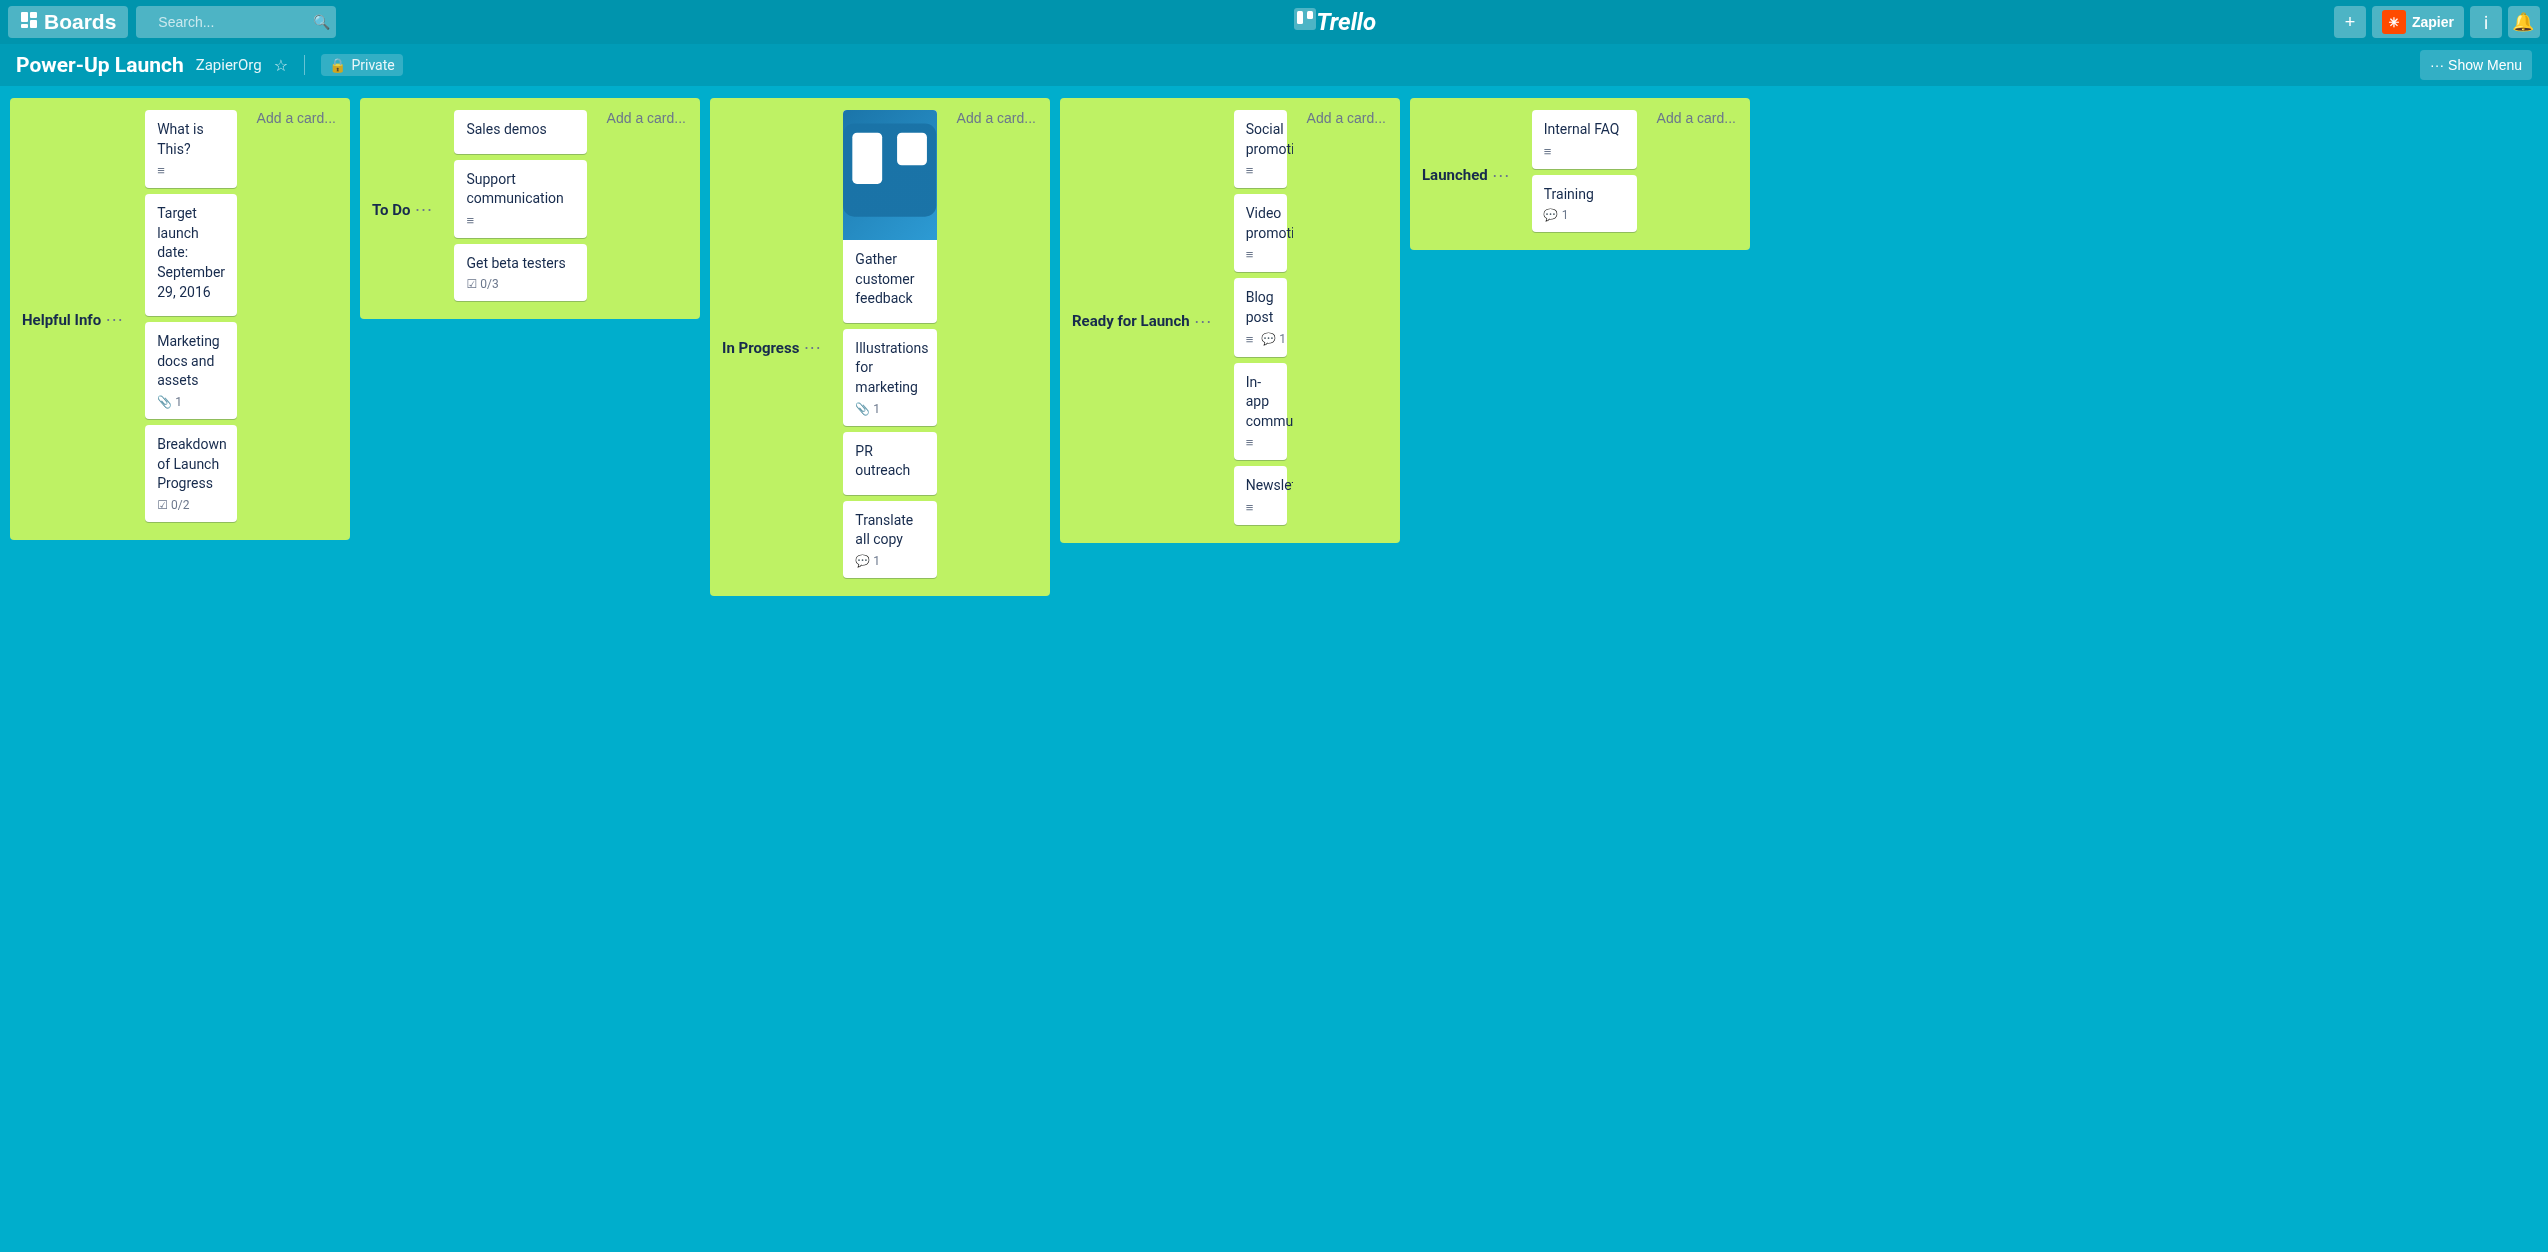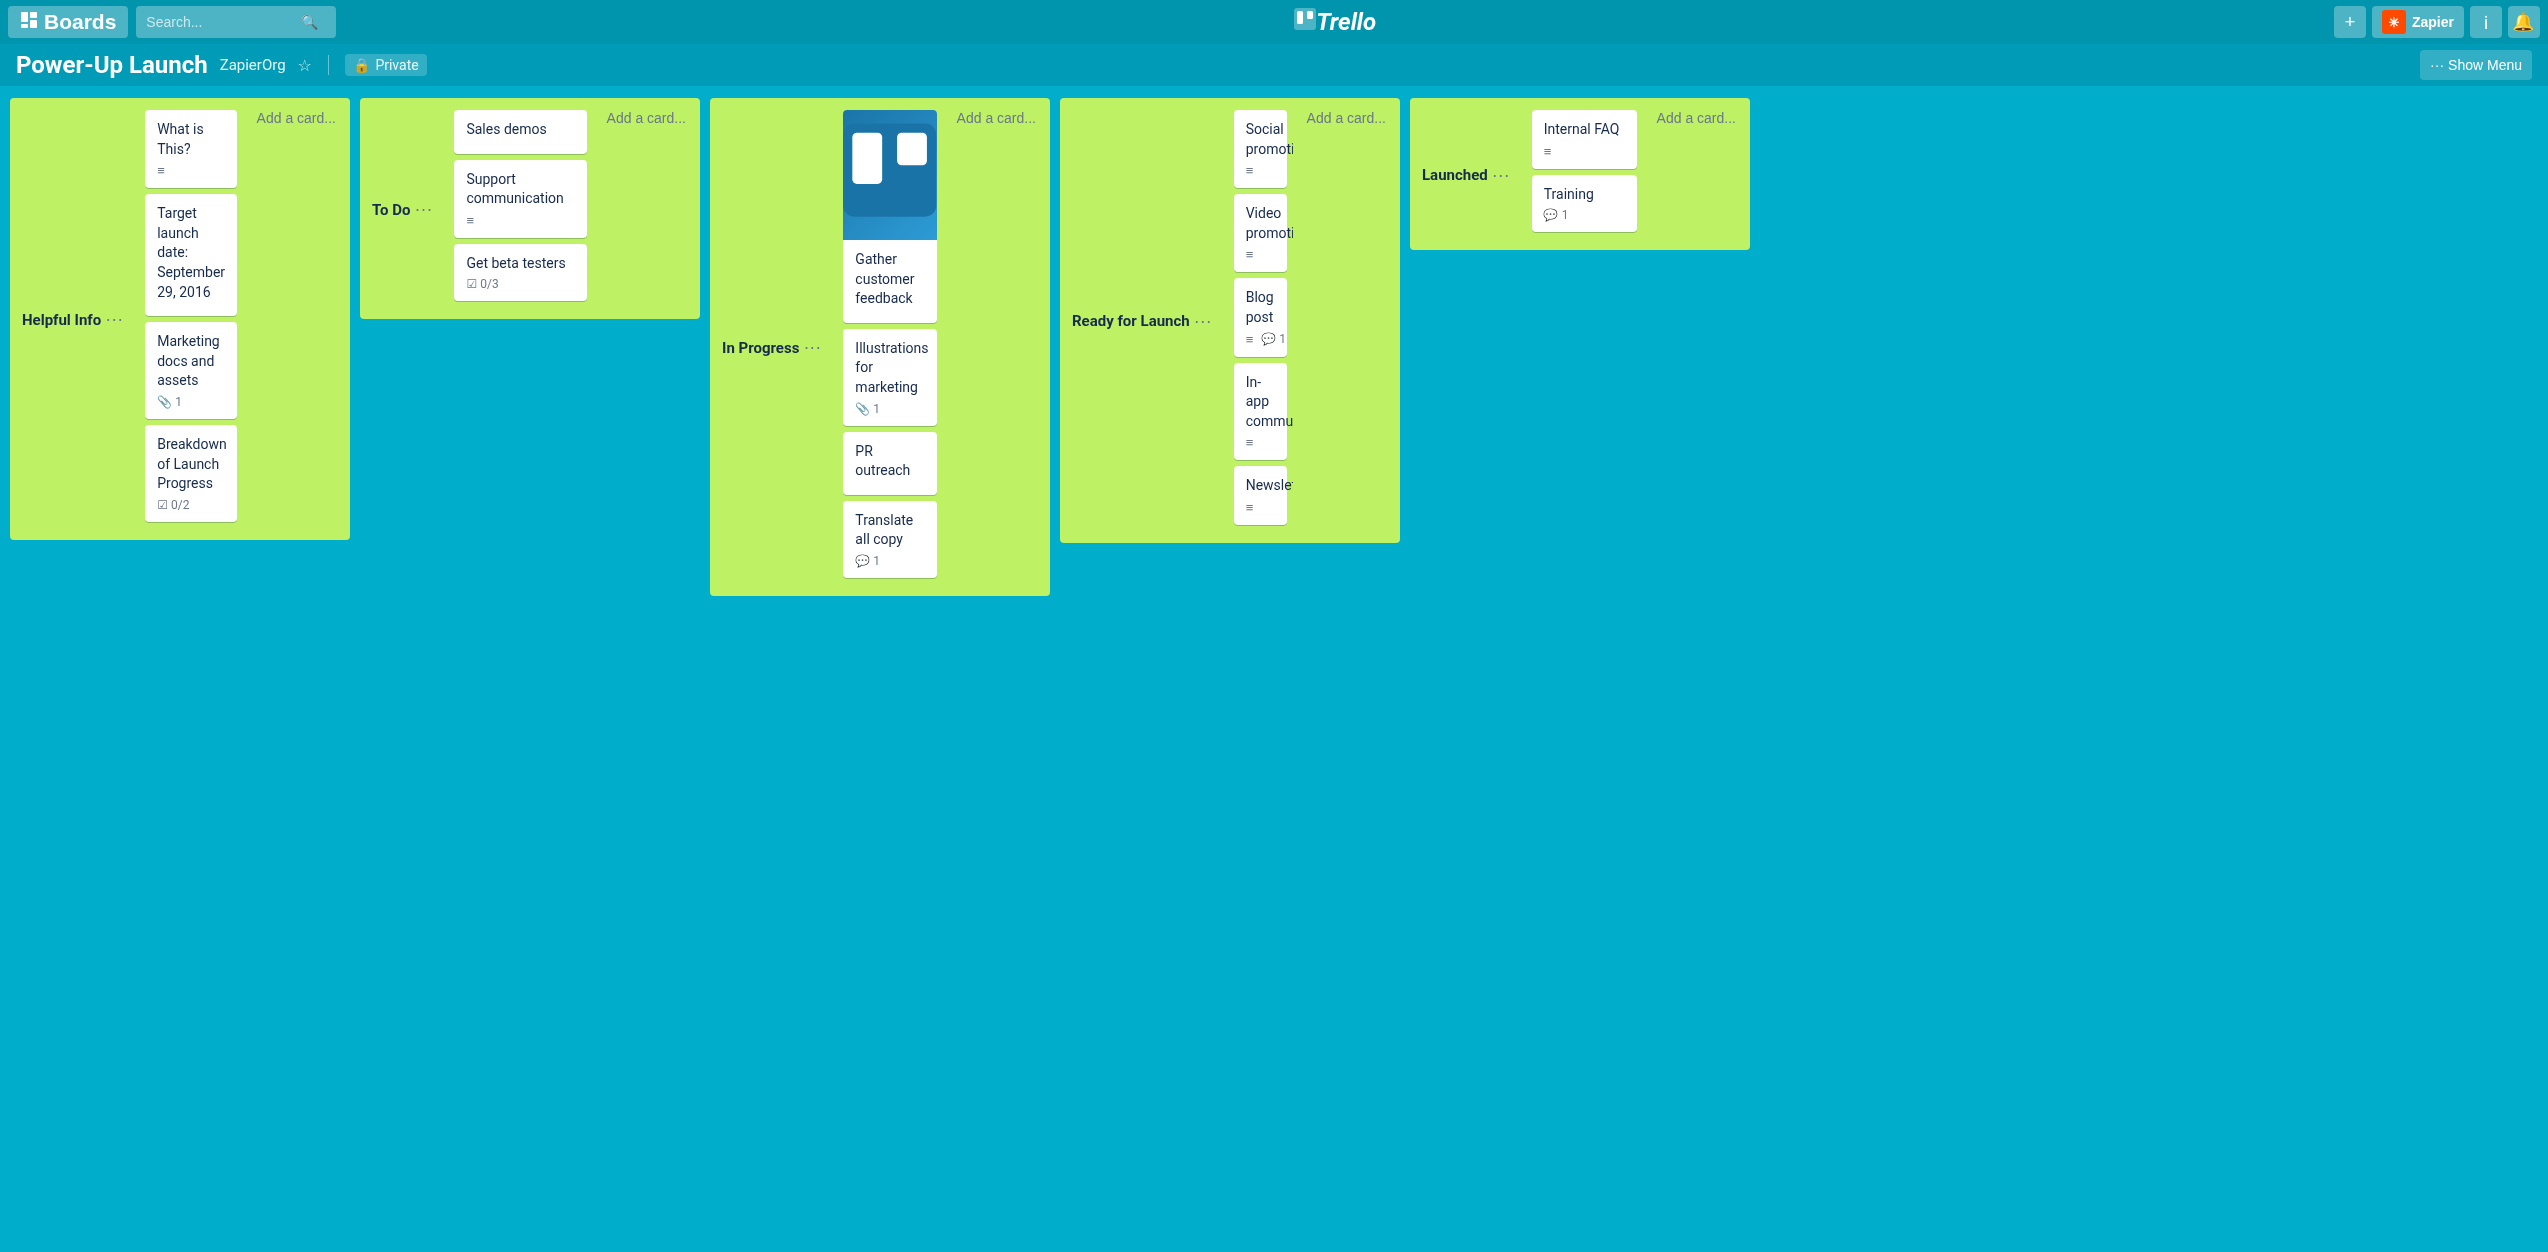--- a/index.html
+++ b/index.html
@@ -20,21 +20,21 @@
     }
     .nav-boards-btn .board-icon { font-size: 16px; }
     .nav-search {
       display: flex; align-items: center;
       background: rgba(255,255,255,0.3);
       border-radius: 4px; padding: 4px 10px;
       height: 32px; width: 200px;
     }
     .nav-search input {
       background: transparent; border: none; outline: none;
-      color: #fff; font-size: 14px; width: 155px;
+      color: #fff; font-size: 14px; width: 155px; margin-left: 12px;
     }
     .nav-search input::placeholder { color: rgba(255,255,255,0.7); }
     .nav-search .search-icon { color: rgba(255,255,255,0.8); font-size: 14px; }
     .nav-center { flex: 1; display: flex; justify-content: center; align-items: center; }
     .nav-logo { color: #fff; font-size: 22px; font-weight: 700; display: flex; align-items: flex-start; }
     .nav-right { display: flex; align-items: center; gap: 6px; }
     .nav-icon-btn {
       background: rgba(255,255,255,0.3); border: none;
       border-radius: 4px; color: #fff; cursor: pointer;
       width: 32px; height: 32px; display: flex; align-items: center; justify-content: center;
@@ -49,21 +49,21 @@
     }
 
     
     .board-header {
       display: flex; align-items: center;
       padding: 8px 16px; gap: 12px;
       background: rgba(0,0,0,0.1);
       height: 42px;
     }
     .board-title {
-      color: #fff; font-size: 24px; font-weight: 700;
+      color: #fff; font-size: 21px; font-weight: 700;
     }
     .board-org {
       color: rgba(255,255,255,0.9); font-size: 15px; font-weight: 400;
     }
     .board-star { color: rgba(255,255,255,0.8); font-size: 16px; cursor: pointer; }
     .board-divider { width: 1px; height: 20px; background: rgba(255,255,255,0.4); margin: 0 4px; }
     .board-private {
       display: flex; align-items: center; gap: 5px;
       color: rgba(255,255,255,0.9); font-size: 14px;
       background: rgba(255,255,255,0.2); border-radius: 4px;

